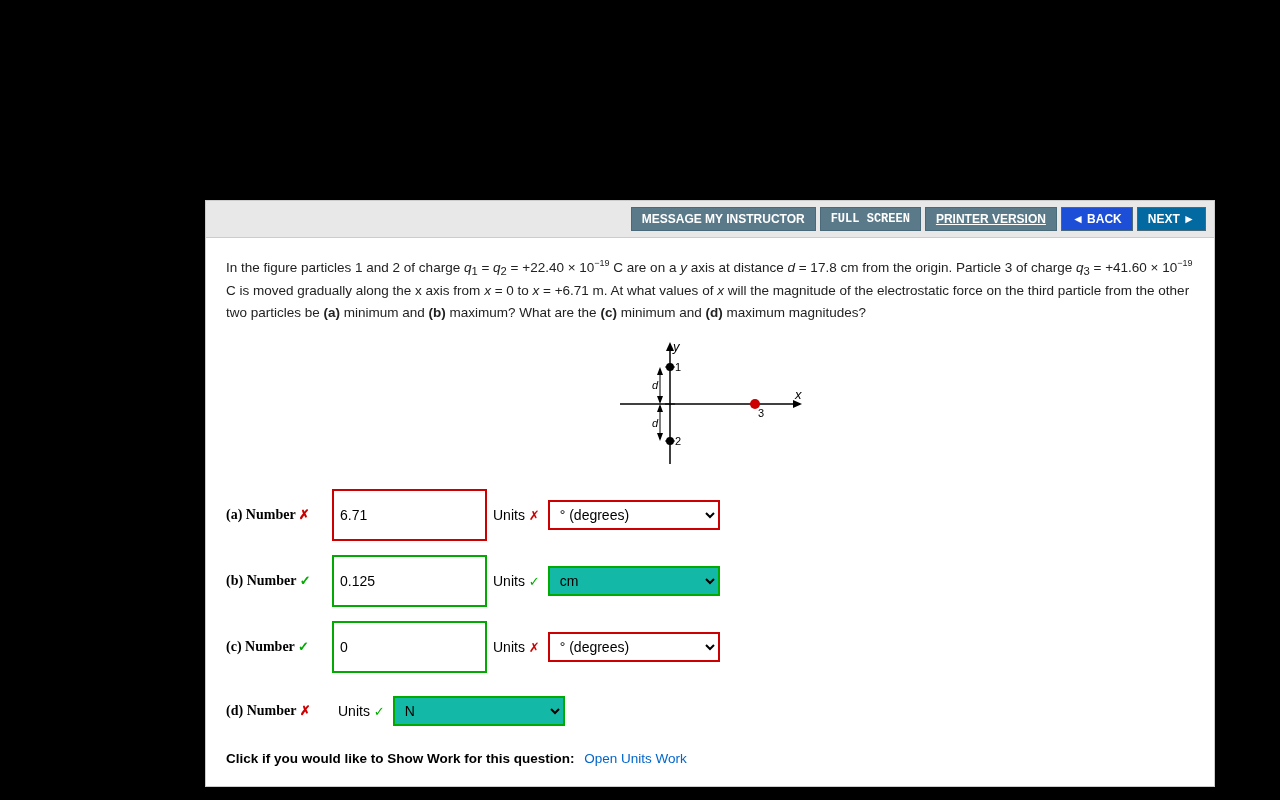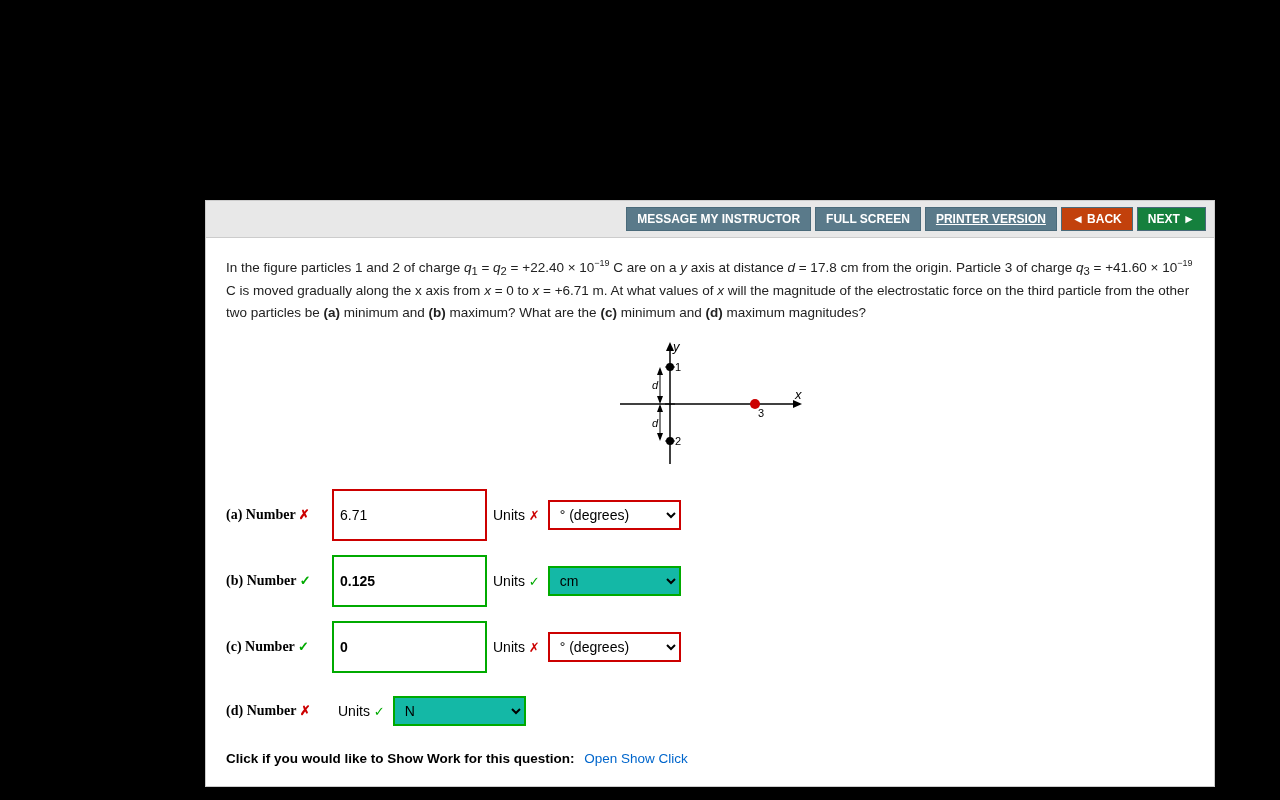--- a/index.html
+++ b/index.html
@@ -29,30 +29,31 @@
     .toolbar-btn {
       background: #5a7a8a;
       color: #fff;
       border: 1px solid #4a6a7a;
       padding: 4px 10px;
       font-size: 12px;
       cursor: pointer;
       font-weight: bold;
     }
     .toolbar-btn.next-btn {
-      background: #15803d;
+      background: #0369a1;
     }
     .toolbar-btn.back-btn {
-      background: #c2410c;
+      background: #1d4ed8;
     }
     .toolbar-btn.msg-btn {
       background: #5a7a8a;
     }
     .toolbar-btn.full-btn {
       background: #5a7a8a;
+      font-family: Liberation Mono, monospace;
     }
     .toolbar-btn.print-btn {
       background: #5a7a8a;
       text-decoration: underline;
     }
     .content {
       padding: 18px 20px 20px 20px;
       border-radius: 14px;
     }
     .problem-text {
@@ -83,31 +84,30 @@
     }
     .number-input {
       border: 2px solid #cc0000;
       padding: 16px 6px;
       font-size: 14px;
       width: 155px;
       outline: none;
     }
     .number-input.green-border {
       border: 2px solid #00aa00;
-      font-weight: bold;
     }
     .units-label {
       margin: 16px 6px;
       font-size: 14px;
     }
     .units-select {
       border: 2px solid #cc0000;
       padding: 4px 6px;
       font-size: 14px;
-      width: 133px;
+      width: 172px;
       background: #fff;
       cursor: pointer;
       outline: none;
     }
     .units-select.green-border {
       border: 2px solid #00aa00;
       background: #14b8a6;
     }
     .show-work-row {
       margin-top: 16px;
@@ -261,17 +261,17 @@
           <option>° (degrees)</option>
           <option>m</option>
           <option>cm</option>
         </select>
       </div>
 
     </div>
 
     <div class="show-work-row">
       <strong>Click if you would like to Show Work for this question:</strong>
-      <a class="show-work-link">Open Show Click</a>
+      <a class="show-work-link">Open Units Work</a>
     </div>
 
   </div>
 </div>
 
 </body></html>

